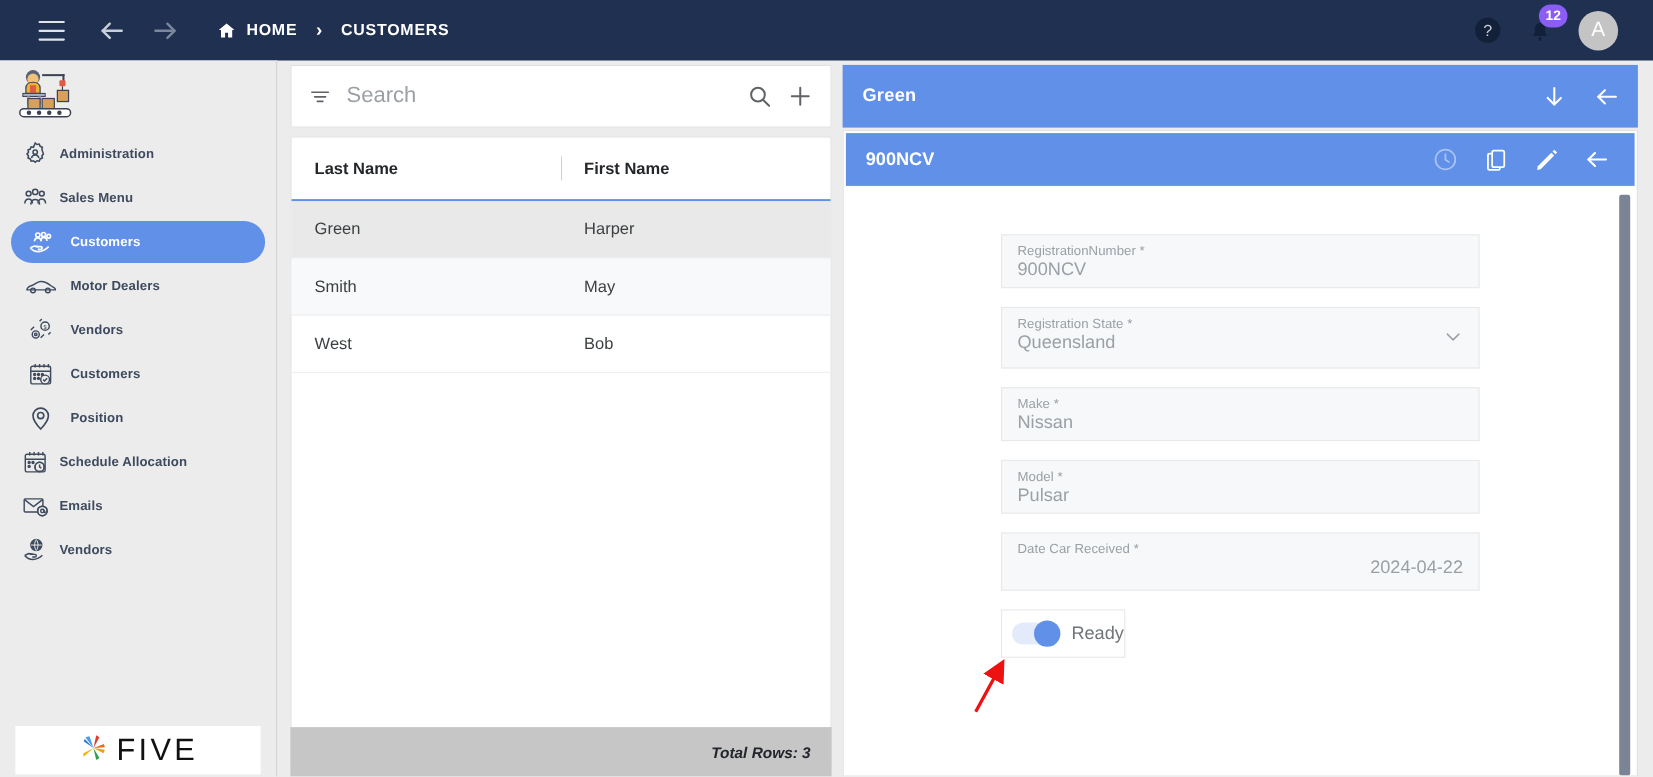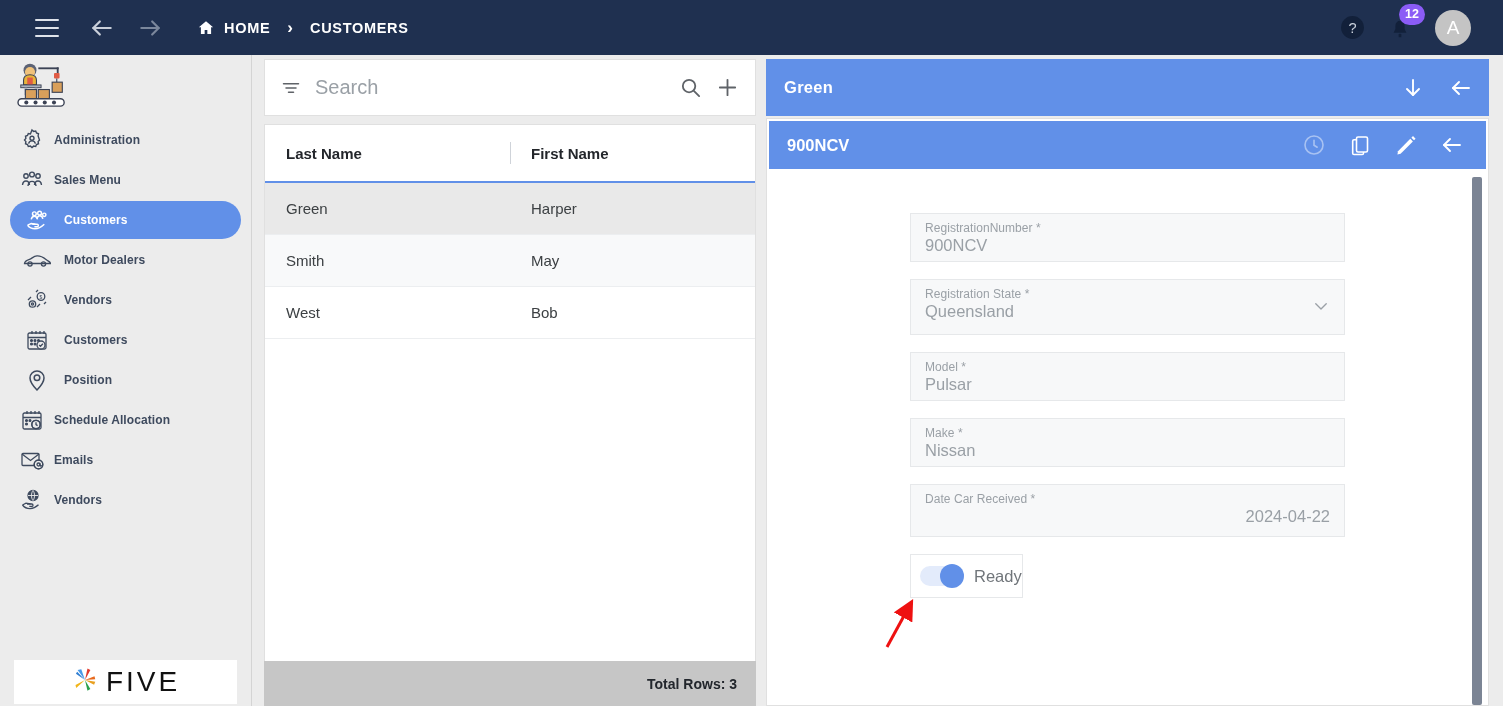--- a/index.html
+++ b/index.html
@@ -86,21 +86,21 @@
   }
   .col-last { width: 245px; padding-left: 21px; }
   .col-div { width: 1px; height: 22px; background: #cfd3d9; }
   .col-first { padding-left: 20px; }
   .grid-row { display: flex; height: 52px; align-items: center; font-size: 15px; color: #3c4043; border-bottom: 1px solid #eceef0; cursor: pointer; }
   .grid-row.sel { background: #e9e9e9; }
   .grid-row.alt { background: #f8f9fa; }
   .grid-footer {
     position: absolute; left: 0; bottom: 0; width: 492px; height: 45px;
     background: #c6c6c6; display: flex; align-items: center; justify-content: flex-end;
-    padding-right: 19px; font-size: 14px; font-weight: bold; color: #22262c;
+    padding-right: 19px; font-size: 14px; font-weight: bold; color: #22262c; font-style: italic;
   }
 
   
   .detail { position: absolute; left: 766px; top: 59px; width: 723px; height: 647px; }
   .bluebar {
     background: #6190e8; color: #fff; display: flex; align-items: center;
     padding: 0 16px 0 18px; font-weight: bold;
   }
   .bar-outer { height: 57px; font-size: 16.5px; letter-spacing: .3px; }
   .bar-actions { margin-left: auto; display: flex; align-items: center; gap: 24px; }
@@ -485,27 +485,27 @@
           <div class="f-label">Registration State *</div>
           <div class="f-value">Queensland</div>
           <span class="chev">
             <svg viewBox="0 0 24 24" width="18" height="18" fill="none" stroke="#9aa0a6" stroke-width="1.8" stroke-linecap="round" stroke-linejoin="round">
                 <polyline points="5,9 12,16 19,9"></polyline>
               </svg>
           </span>
         </div>
 
         <div class="field">
+          <div class="f-label">Make *</div>
+          <div class="f-value">Nissan</div>
+        </div>
+
+        <div class="field">
           <div class="f-label">Model *</div>
           <div class="f-value">Pulsar</div>
-        </div>
-
-        <div class="field">
-          <div class="f-label">Make *</div>
-          <div class="f-value">Nissan</div>
         </div>
 
         <div class="field" style="height:53px">
           <div class="f-label">Date Car Received *</div>
           <div class="f-value right">2024-04-22</div>
         </div>
 
 
         <div class="toggle-wrap">
           <span class="switch">

